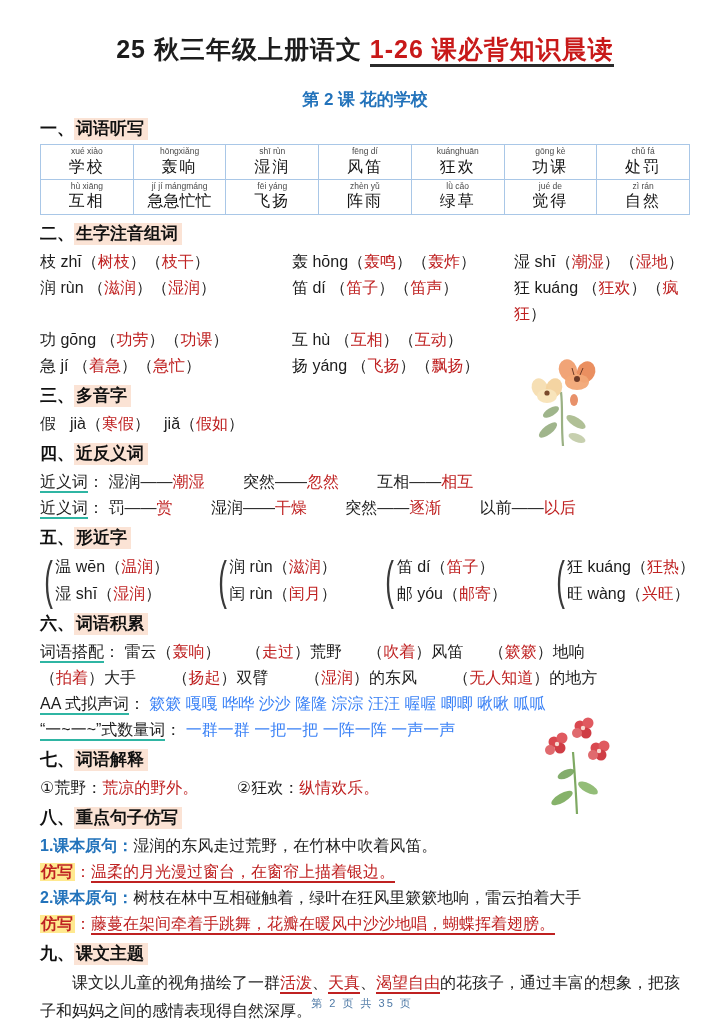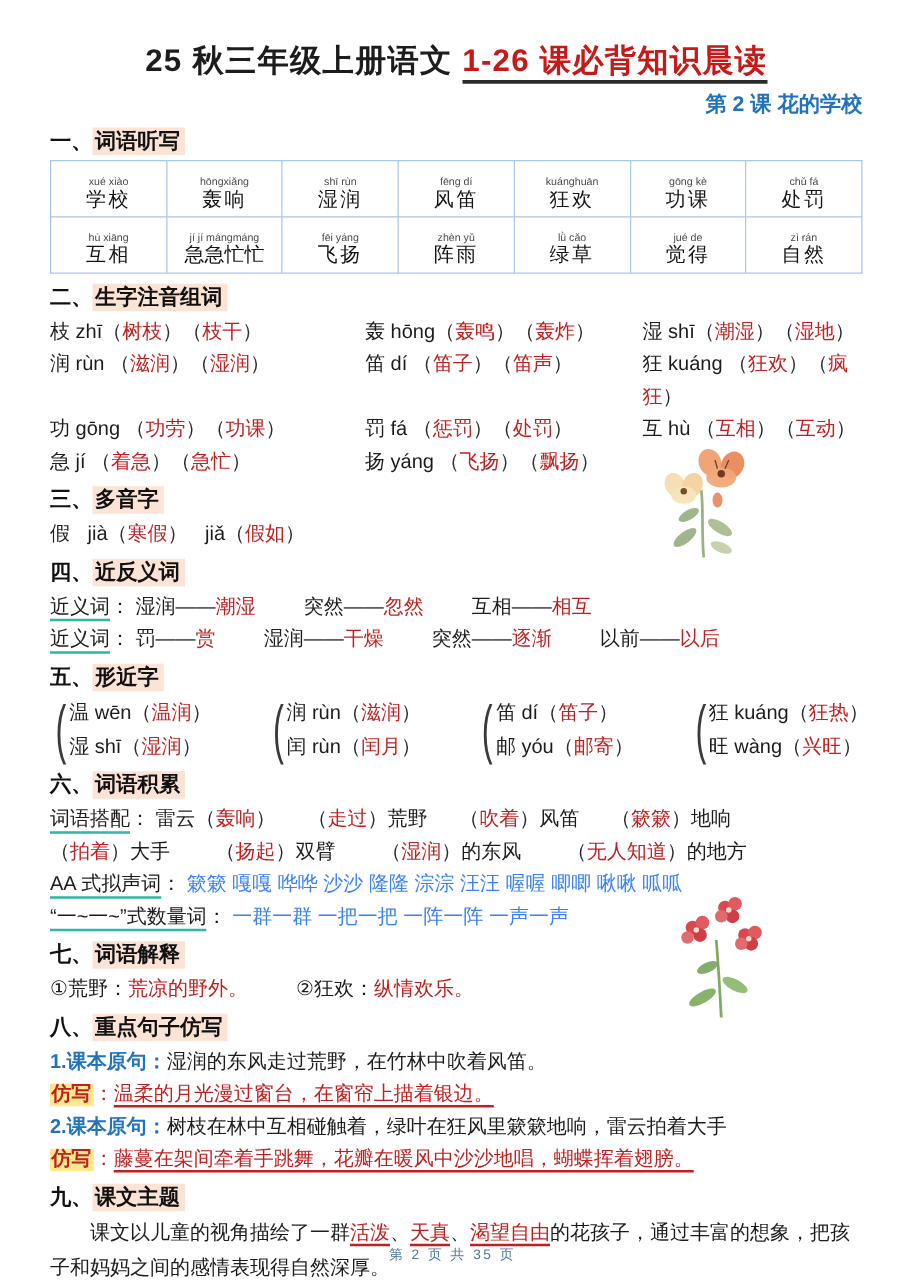--- a/index.html
+++ b/index.html
@@ -6,27 +6,27 @@
   .page{
     width:724px;height:1024px;margin:0 auto;background:#ffffff;
     position:relative;overflow:hidden;box-sizing:border-box;
     padding:34px 34px 0 40px;
     font-family:"Liberation Sans","DejaVu Sans",sans-serif;
     color:#1c1c1c;
   }
   
   .title{ text-align:center;font-size:25px;font-weight:bold;letter-spacing:1px;line-height:1.2; white-space:nowrap;}
   .title .t-red{ color:#c81919;border-bottom:3px solid #2b2b2b;padding-bottom:1px;}
-  .subtitle{ text-align:right;font-size:17px;font-weight:bold;color:#2373bb;margin:8px 0 6px;}
+  .subtitle{ text-align:center;font-size:17px;font-weight:bold;color:#2373bb;margin:24px 0 6px;}
   
   .sec-head{ font-size:17px;font-weight:bold;margin:5px 0 4px;color:#111;}
   .sec-head .hl{ background:#fbe3d5;padding:1px 4px 2px 2px;}
   
   table.dict{ width:100%;border-collapse:collapse;table-layout:fixed;margin:2px 0 7px;}
-  table.dict td{ border:1px solid #a9c7e7;text-align:center;padding:11px 0 3px;vertical-align:top;}
+  table.dict td{ border:1px solid #a9c7e7;text-align:center;padding:1px 0 3px;vertical-align:top;}
   .py{ font-size:8.5px;color:#4a4a4a;line-height:1.25;white-space:nowrap;}
   .wd{ font-size:16px;color:#141414;letter-spacing:2px;line-height:1.2;}
   
   .line{ font-size:16px;line-height:26px;}
   .red{ color:#bf2121;}
   .blue{ color:#3b82f6;}
   .paren{ color:#2b2b2b;}
   .z-line{ display:flex;}
   .z-entry:nth-child(1){ width:252px;flex:none;}
   .z-entry:nth-child(2){ width:222px;flex:none;}
@@ -137,21 +137,20 @@
     <span class="z-entry"><span>轰 hōng</span><span class="paren">（</span><span class="red">轰鸣</span><span class="paren">）</span><span class="paren">（</span><span class="red">轰炸</span><span class="paren">）</span></span>
     <span class="z-entry"><span>湿 shī</span><span class="paren">（</span><span class="red">潮湿</span><span class="paren">）</span><span class="paren">（</span><span class="red">湿地</span><span class="paren">）</span></span>
   </div>
   <div class="line z-line">
     <span class="z-entry"><span>润 rùn </span><span class="paren">（</span><span class="red">滋润</span><span class="paren">）</span><span class="paren">（</span><span class="red">湿润</span><span class="paren">）</span></span>
     <span class="z-entry"><span>笛 dí </span><span class="paren">（</span><span class="red">笛子</span><span class="paren">）</span><span class="paren">（</span><span class="red">笛声</span><span class="paren">）</span></span>
     <span class="z-entry"><span>狂 kuáng </span><span class="paren">（</span><span class="red">狂欢</span><span class="paren">）</span><span class="paren">（</span><span class="red">疯狂</span><span class="paren">）</span></span>
   </div>
   <div class="line z-line">
     <span class="z-entry"><span>功 gōng </span><span class="paren">（</span><span class="red">功劳</span><span class="paren">）</span><span class="paren">（</span><span class="red">功课</span><span class="paren">）</span></span>
-    <span class="z-entry"><span>罚 fá </span><span class="paren">（</span><span class="red">惩罚</span><span class="paren">）</span><span class="paren">（</span><span class="red">处罚</span><span class="paren">）</span></span>
     <span class="z-entry"><span>互 hù </span><span class="paren">（</span><span class="red">互相</span><span class="paren">）</span><span class="paren">（</span><span class="red">互动</span><span class="paren">）</span></span>
   </div>
   <div class="line z-line">
     <span class="z-entry"><span>急 jí </span><span class="paren">（</span><span class="red">着急</span><span class="paren">）</span><span class="paren">（</span><span class="red">急忙</span><span class="paren">）</span></span>
     <span class="z-entry"><span>扬 yáng </span><span class="paren">（</span><span class="red">飞扬</span><span class="paren">）</span><span class="paren">（</span><span class="red">飘扬</span><span class="paren">）</span></span>
   </div>
 
   <div class="sec-head"><span>三、</span><span class="hl">多音字</span></div>
   <div class="line">
     <span>假</span><span class="gap1"></span><span>jià</span><span class="paren">（</span><span class="red">寒假</span><span class="paren">）</span><span class="gap1"></span><span>jiǎ</span><span class="paren">（</span><span class="red">假如</span><span class="paren">）</span>

